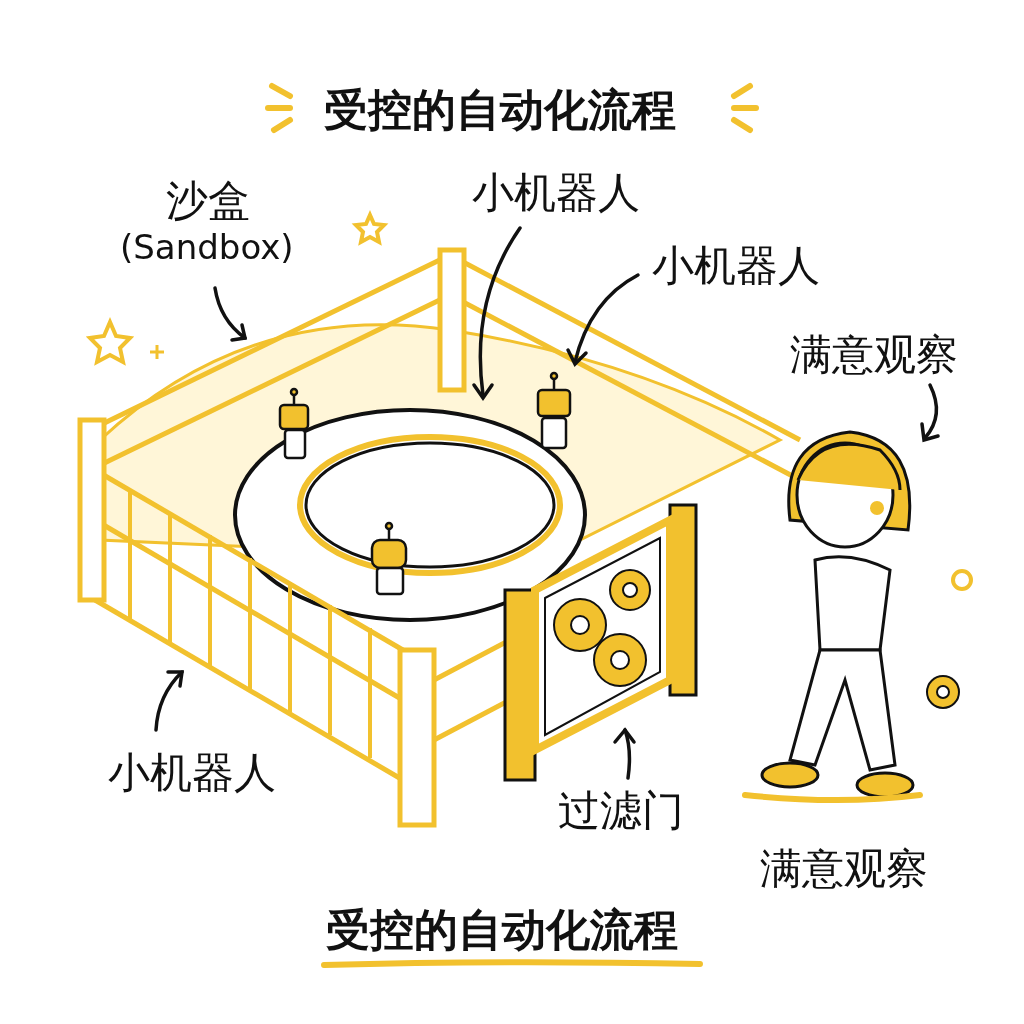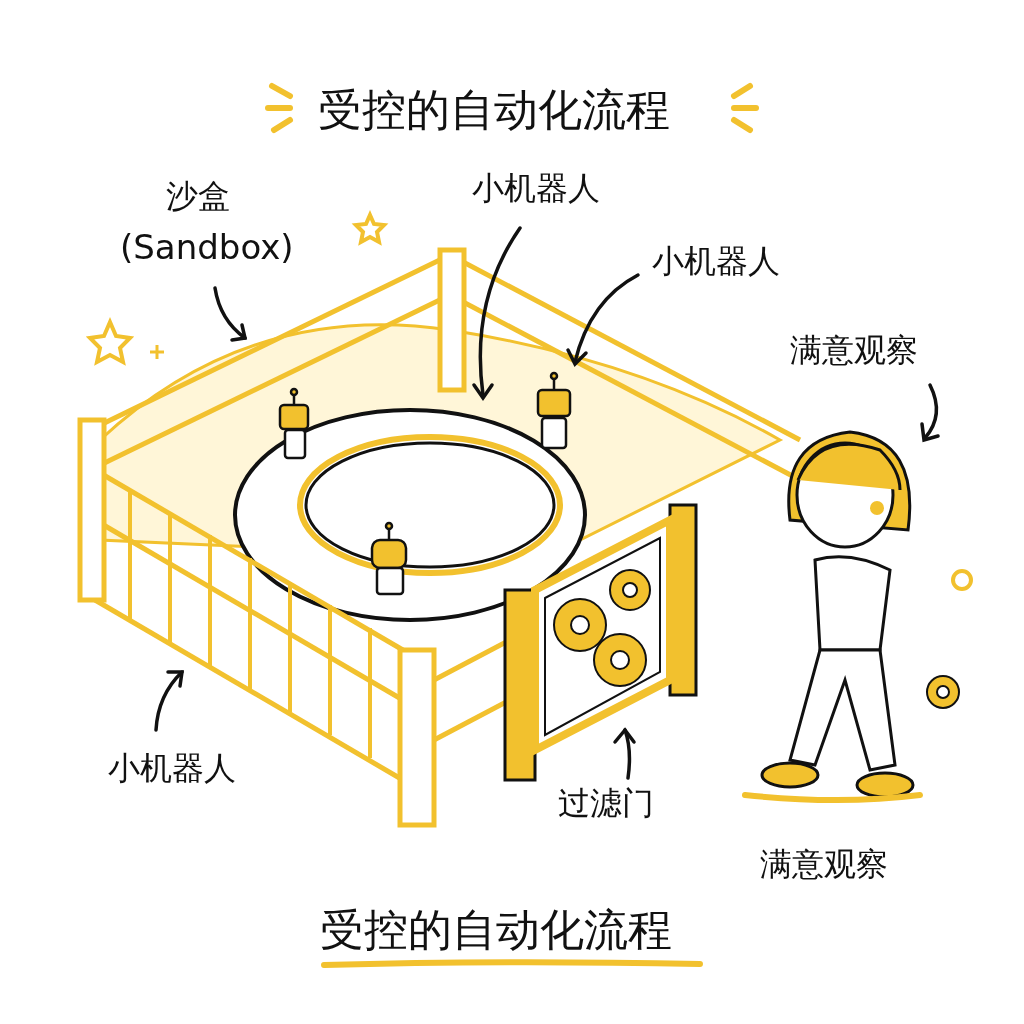--- a/index.html
+++ b/index.html
@@ -1,18 +1,18 @@
 <!DOCTYPE html>
 <html><head>
 <meta charset="utf-8">
 <style>
   html, body { margin:0; padding:0; background:#ffffff; }
   body { width:1024px; height:1024px; position:relative; overflow:hidden; font-family:"DejaVu Sans", sans-serif; color:#111; }
-  .label { position:absolute; font-size:32px; line-height:1; white-space:nowrap; color:#111; }
-  .title { font-size:44px; font-weight:normal; }
+  .label { position:absolute; font-size:42px; line-height:1; white-space:nowrap; color:#111; }
+  .title { font-size:44px; font-weight:bold;margin-left:6px; }
   svg.art { position:absolute; left:0; top:0; }
 </style>
 </head>
 <body>
 
 <svg class="art" width="1024" height="1024" viewBox="0 0 1024 1024">
 
   <g stroke="#F2C12E" stroke-width="6" stroke-linecap="round">
     <line x1="272" y1="86" x2="290" y2="96"></line>
       <line x1="268" y1="108" x2="290" y2="108"></line>
@@ -136,15 +136,15 @@
   <path d="M324 965 Q500 960 700 964" stroke="#F2C12E" stroke-width="6" fill="none" stroke-linecap="round"></path>
 </svg>
 
 <div class="label title" style="left:318px;top:88px;">受控的自动化流程</div>
 <div class="label" style="left:166px;top:180px;">沙盒</div>
 <div class="label" style="left:120px;top:230px;font-size:34px;">(Sandbox)</div>
 <div class="label" style="left:472px;top:172px;">小机器人</div>
 <div class="label" style="left:652px;top:245px;">小机器人</div>
 <div class="label" style="left:790px;top:334px;">满意观察</div>
 <div class="label" style="left:108px;top:752px;">小机器人</div>
-<div class="label" style="left:558px;top:790px;font-family:Liberation Mono, monospace;">过滤门</div>
+<div class="label" style="left:558px;top:790px;">过滤门</div>
 <div class="label" style="left:760px;top:848px;">满意观察</div>
 <div class="label title" style="left:320px;top:908px;">受控的自动化流程</div>
 
 </body></html>

